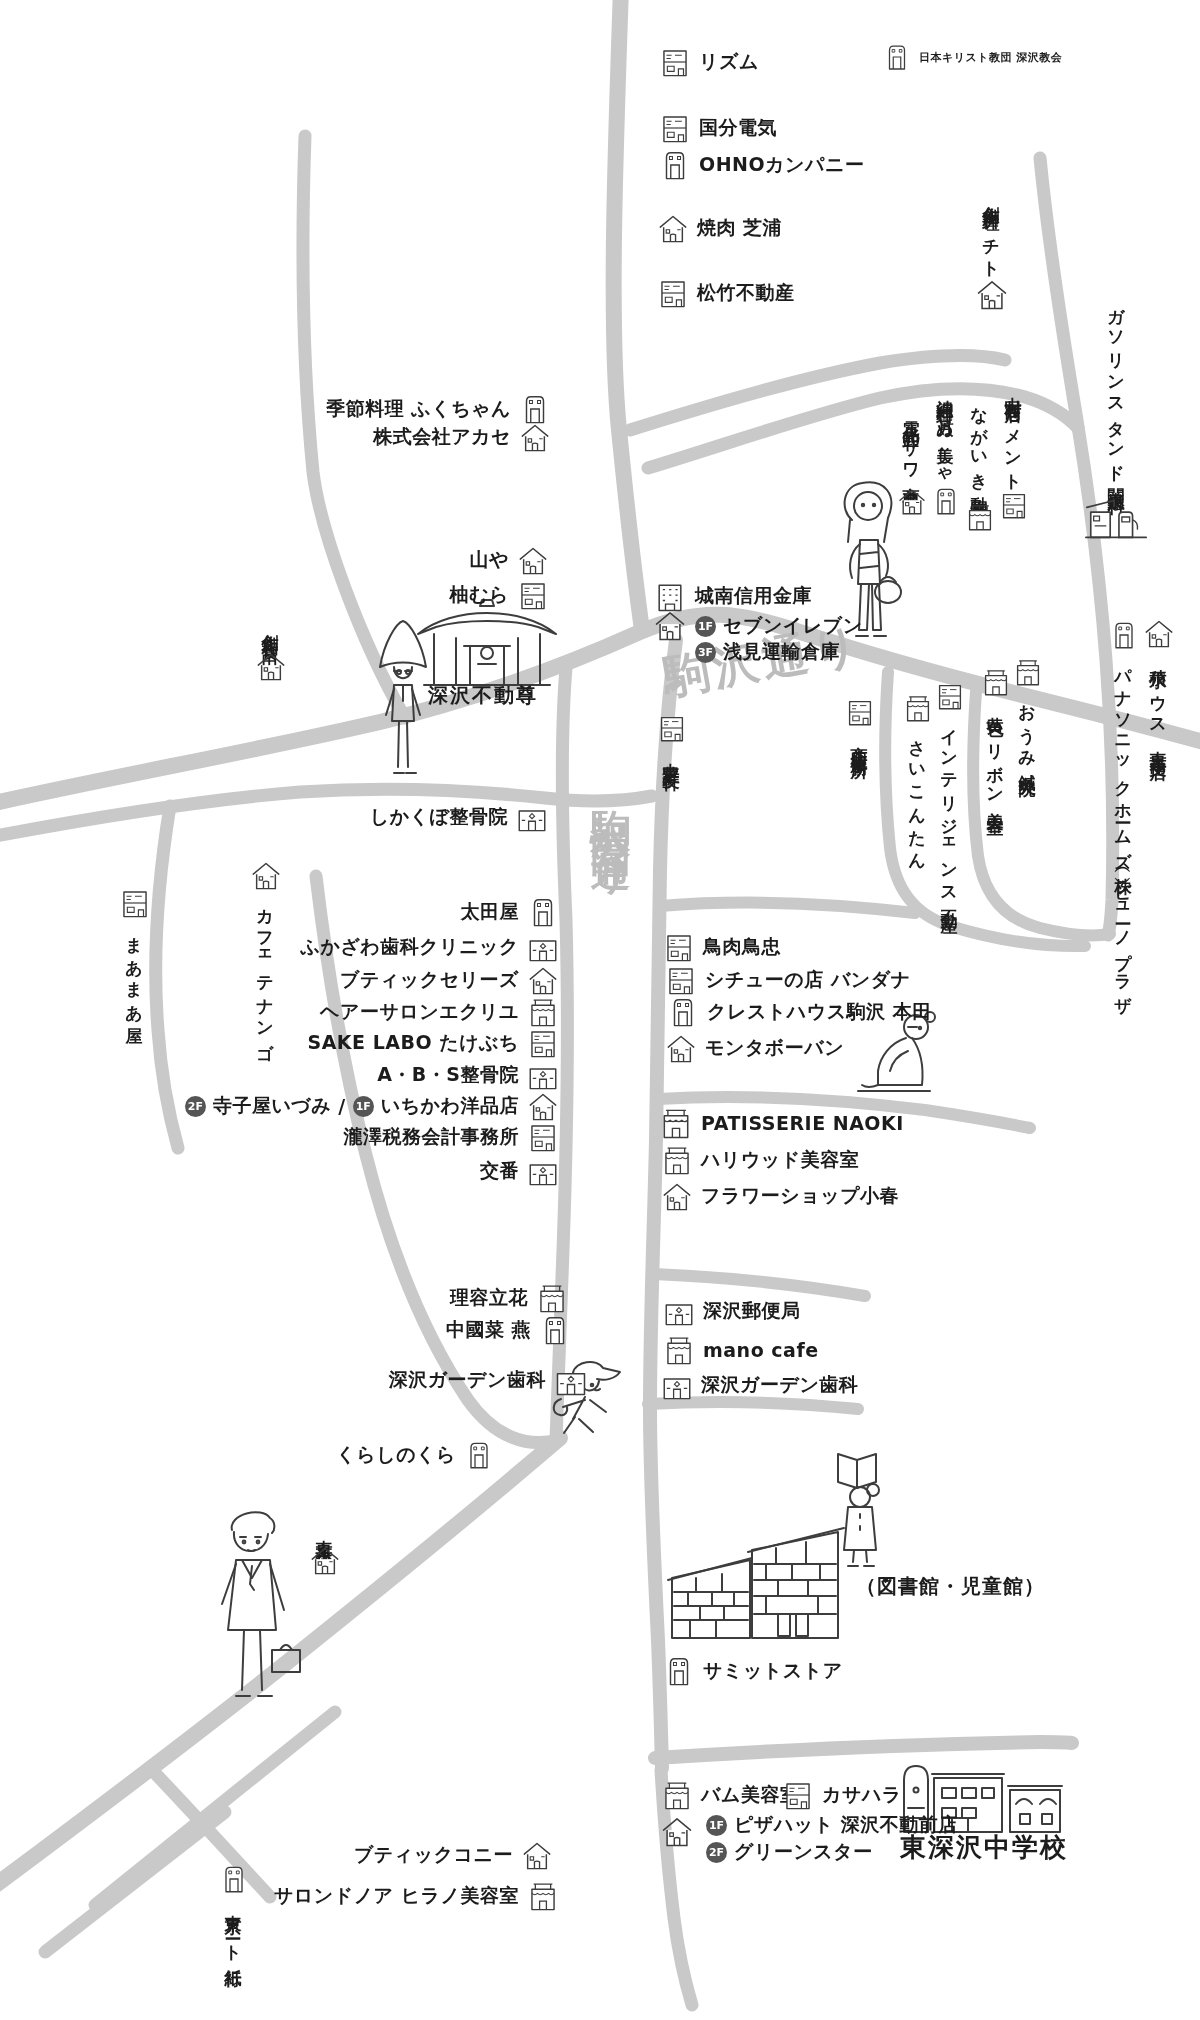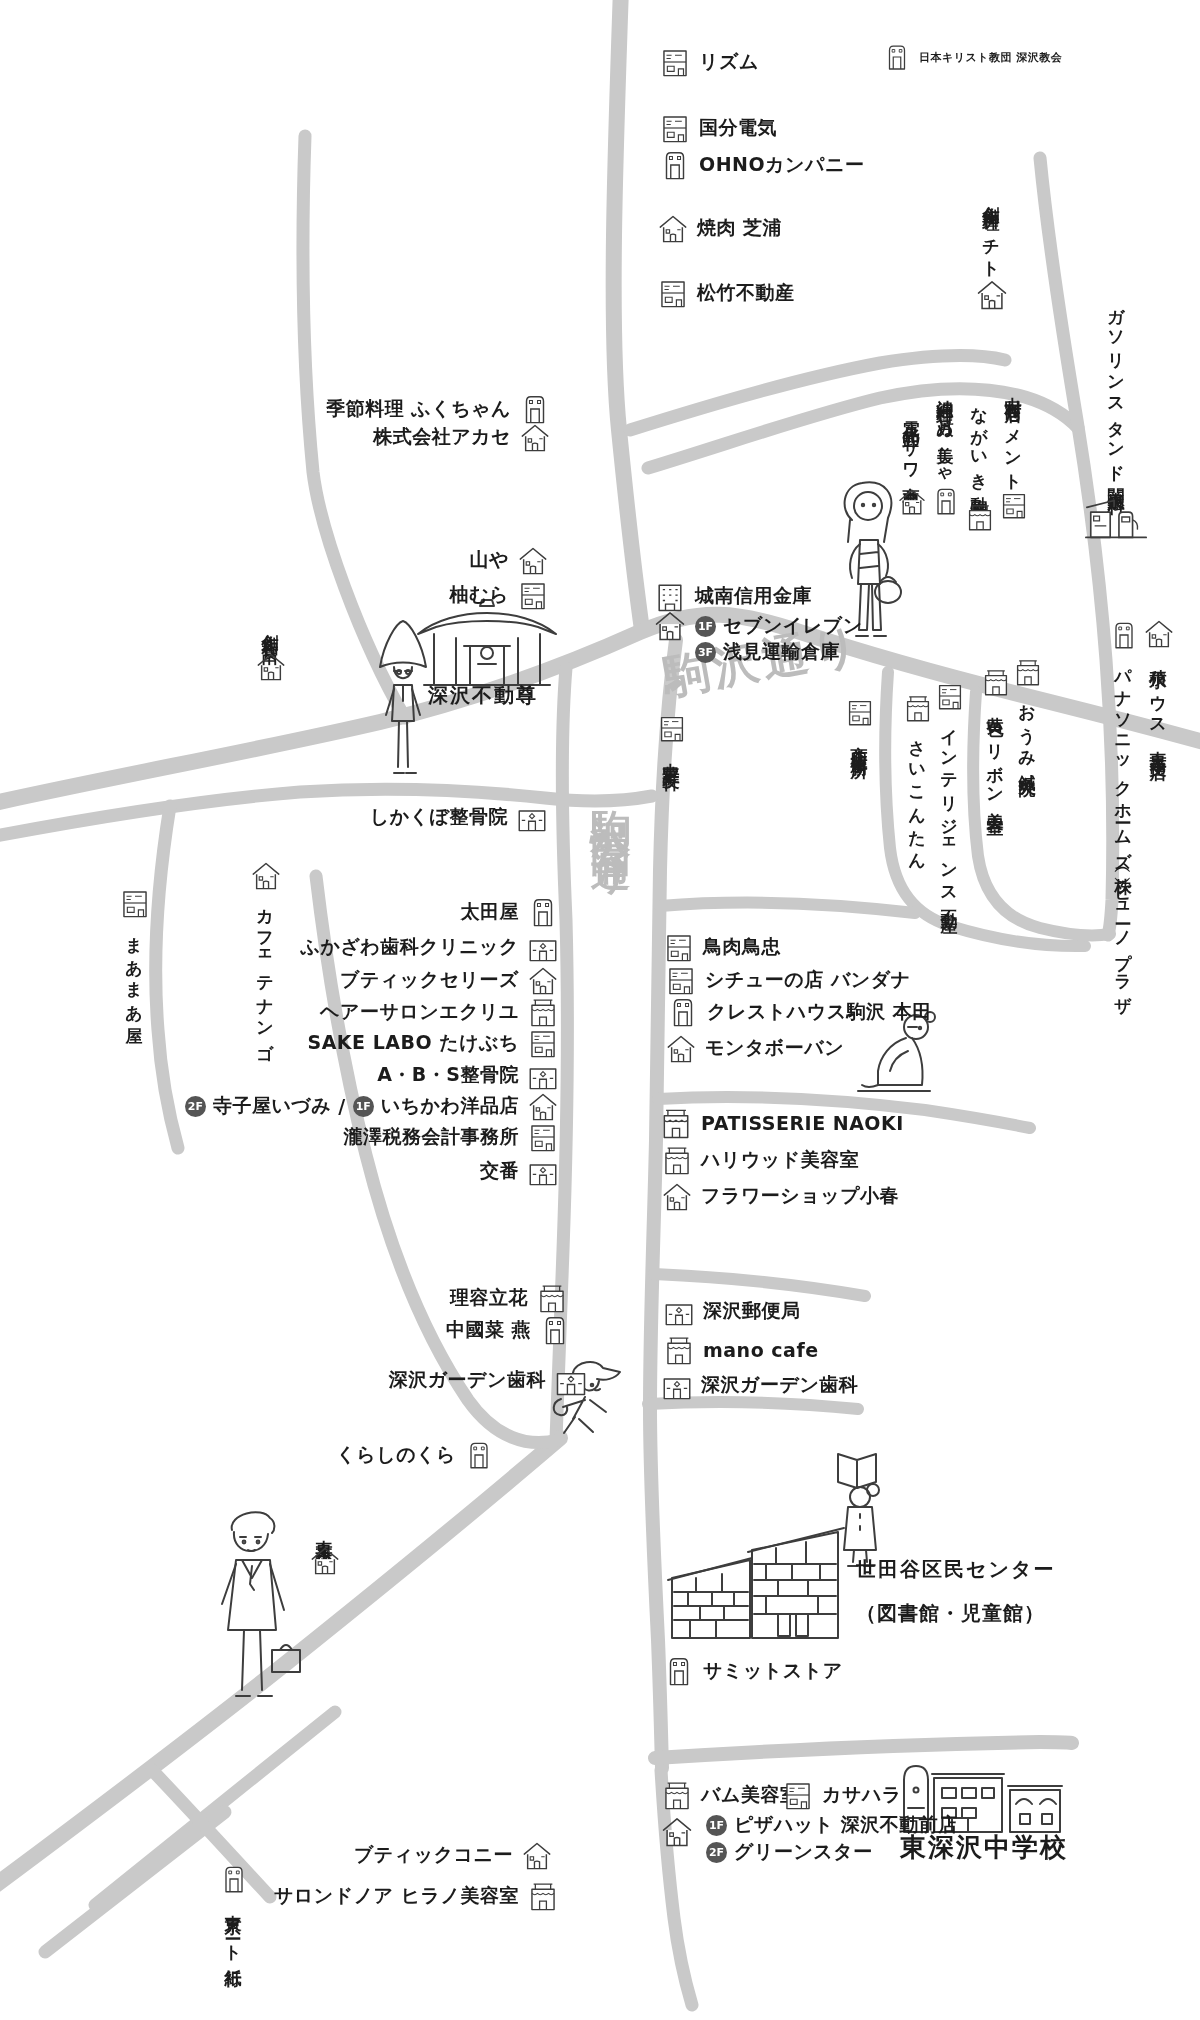--- a/index.html
+++ b/index.html
@@ -713,18 +713,17 @@
       <span class="ico">
         <svg width="32" height="34" viewBox="0 0 40 40">
           <use href="#ic-bldg"></use>
         </svg>
       </span>
       <span class="pl">東京アート紙行</span>
     </div>
 
 <div class="lm" style="left:428px;top:682px"><span class="t1">深沢不動尊</span></div>
 <div class="lm" style="left:856px;top:1556px">
-      <div class="t1">世田谷区民センター</div>
       <div class="t2" style="margin-top:17px">（図書館・児童館）</div>
     </div>
 <div class="lm" style="left:900px;top:1830px"><span class="t1" style="font-size:26px">東深沢中学校</span></div>
 
 </div>
 
 </body></html>

